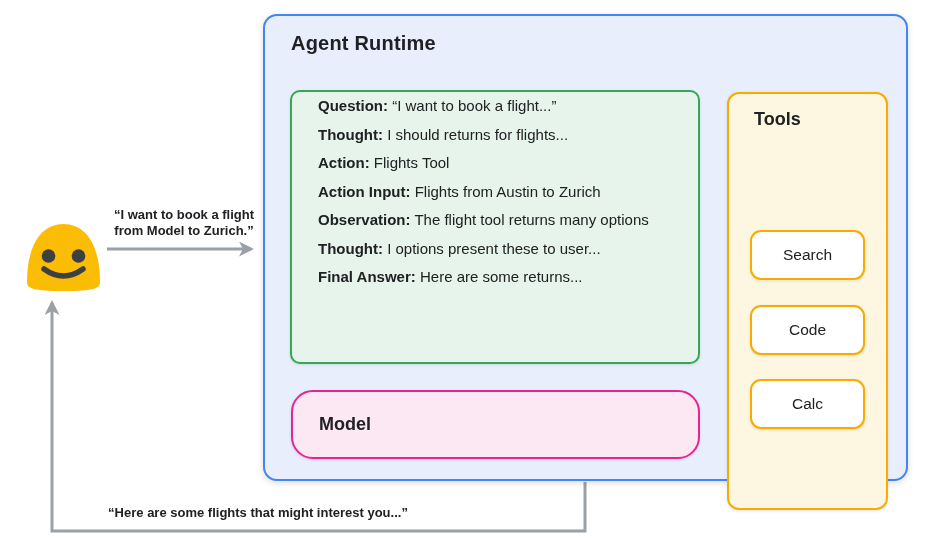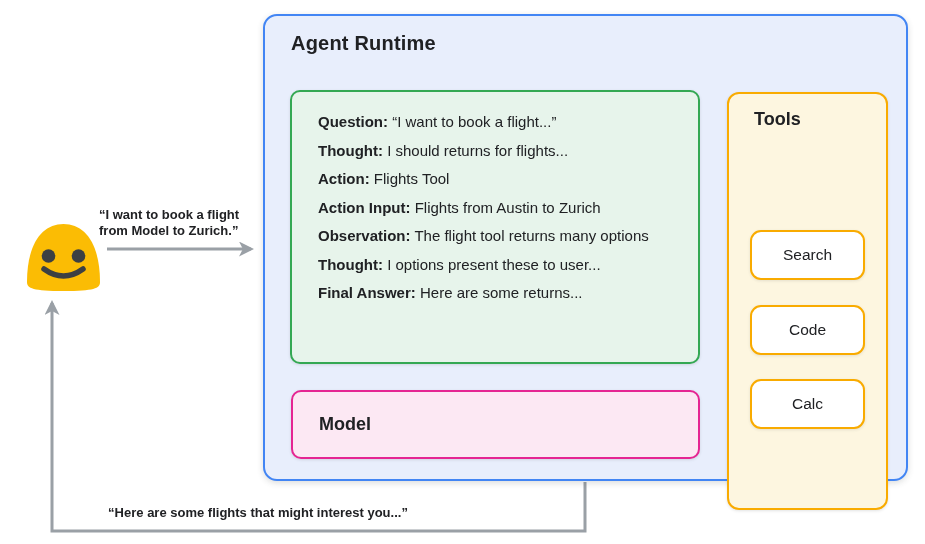--- a/index.html
+++ b/index.html
@@ -10,51 +10,51 @@
     overflow:hidden;
   }
   
   #arrows { position:absolute; left:0; top:0; width:925px; height:544px; pointer-events:none; }
   #arrows path.flow { fill:none; stroke:var(--arrow,#9aa0a6); stroke-width:3; }
   #arrows .head { fill:var(--arrow,#9aa0a6); }
   
   .smiley { position:absolute; left:21px; top:220px; width:85px; height:74px; }
   
   .msg { position:absolute; font-size:13px; line-height:16px; font-weight:700; color:#202124; }
-  .msg-request { left:99px; top:207px; width:170px; text-align:left; }
+  .msg-request { left:99px; top:207px; width:170px; text-align:center; }
   .msg-response { left:33px; top:505px; width:450px; text-align:center; }
   
   .runtime {
     position:absolute; left:263px; top:14px; width:645px; height:467px;
     background:var(--runtime-fill,#e8eefc);
     border:2.5px solid var(--runtime-border,#4285f4);
     border-radius:14px;
     box-shadow:0 2px 6px rgba(60,64,67,.18);
   }
   .runtime-title {
     position:absolute; left:26px; top:16px;
     font-size:20px; font-weight:700; letter-spacing:.2px;
   }
   
   .scratchpad {
     position:absolute; left:25px; top:74px; width:410px; height:274px;
     background:var(--scratchpad-fill,#e7f4eb);
     border:2px solid var(--scratchpad-border,#34a853);
     border-radius:10px;
-    padding:16px 18px 0 26px;
+    padding:0 18px 0 26px;
     box-shadow:0 1px 3px rgba(60,64,67,.15);
   }
   .sp-line { font-size:15px; line-height:28.5px; white-space:nowrap; }
   .sp-label { font-weight:700; }
   
   .model {
     position:absolute; left:26px; top:374px; width:409px; height:69px;
     background:var(--model-fill,#fce8f3);
     border:2.5px solid var(--model-border,#e52592);
-    border-radius:10px;
+    border-radius:22px;
     display:flex; align-items:center; padding-left:26px;
     font-size:18px; font-weight:600;
     box-shadow:0 1px 3px rgba(60,64,67,.15);
   }
   
   .tools {
     position:absolute; left:462px; top:76px; width:161px; height:418px;
     background:var(--tools-fill,#fdf6e0);
     border:2.5px solid var(--tools-border,#f9ab00);
     border-radius:12px;

